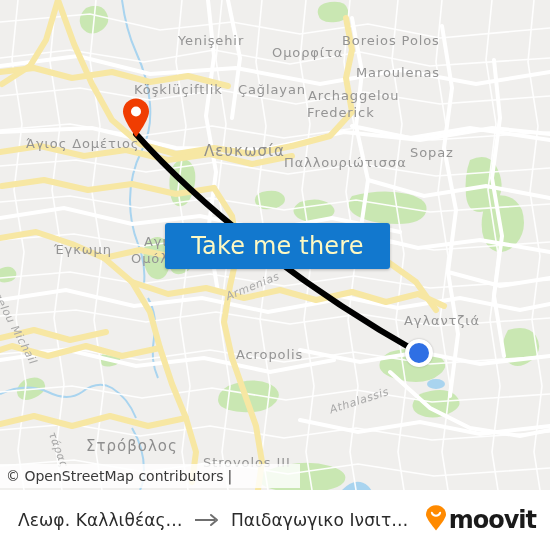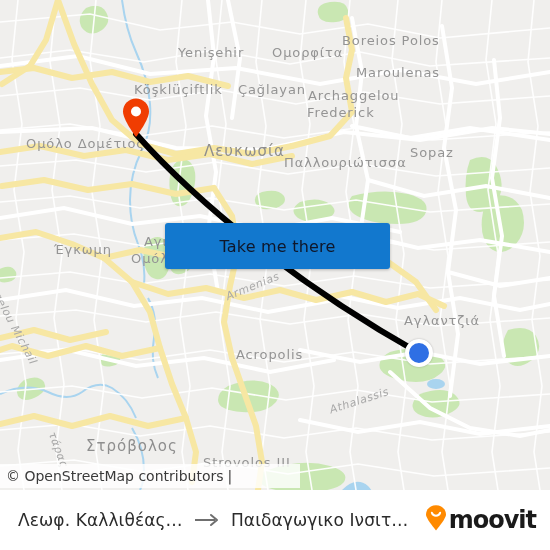--- a/index.html
+++ b/index.html
@@ -58,24 +58,24 @@
     box-sizing: border-box;
     box-shadow: 0 0 2px rgba(0,0,0,.25);
   }
 
   
   #take-me-there {
     position: absolute;
     left: 165px; top: 223px;
     width: 225px; height: 46px;
     background: #1278CE;
-    color: #0f172a;
+    color: #fef9c3;
     border: none;
     border-radius: 3px;
-    font-size: 16px;
+    font-size: 24px;
     font-family: "DejaVu Sans", "Liberation Sans", sans-serif;
     letter-spacing: .2px;
     cursor: pointer;
     box-shadow: 0 1px 3px rgba(0,0,0,.25);
     display: flex; align-items: center; justify-content: center;
   }
 
   
   #attribution {
     position: absolute;
@@ -239,32 +239,32 @@
         <path d="M132 282 L168 294 L206 288 L244 298 L280 290 L316 300 L352 292"></path>
         <path d="M160 348 L122 356 L86 346 L48 356 L12 346 L0 350"></path>
         <path d="M186 418 L148 426 L110 416 L72 426 L34 416 L0 424"></path>
         <path d="M322 258 L356 250 L388 262 L416 282 L436 310"></path>
         <path d="M352 292 L386 302 L418 294 L444 306"></path>
         <path d="M0 338 L34 330 L70 340 L106 332"></path>
       </g>
     </svg>
 
     <div>
-      <div class="mlabel mid" style="left:178px;top:45px;text-align:center;">Yenişehir</div>
+      <div class="mlabel mid" style="left:178px;top:33px;text-align:center;">Yenişehir</div>
       <div class="mlabel mid" style="left:272px;top:45px;">Ομορφίτα</div>
       <div class="mlabel mid" style="left:342px;top:33px;">Boreios Polos</div>
       <div class="mlabel mid" style="left:356px;top:65px;">Maroulenas</div>
       <div class="mlabel mid" style="left:134px;top:82px;">Köşklüçiftlik</div>
       <div class="mlabel mid" style="left:238px;top:82px;">Çağlayan</div>
       <div class="mlabel mid" style="left:308px;top:88px;">Archaggelou</div>
       <div class="mlabel mid" style="left:307px;top:105px;">Frederick</div>
       <div class="mlabel big" style="left:204px;top:142px;">Λευκωσία</div>
       <div class="mlabel mid" style="left:284px;top:155px;">Παλλουριώτισσα</div>
       <div class="mlabel mid" style="left:410px;top:145px;">Sopaz</div>
-      <div class="mlabel mid" style="left:26px;top:136px;">Ομόλο Δομέτιος</div>
+      <div class="mlabel mid" style="left:26px;top:136px;">Άγιος Δομέτιος</div>
       <div class="mlabel mid" style="left:54px;top:220px;margin-top:22px;">Έγκωμη</div>
       <div class="mlabel mid" style="left:144px;top:234px;">Αγι</div>
       <div class="mlabel mid" style="left:131px;top:251px;">Ομόλο</div>
       <div class="mlabel mid" style="left:236px;top:347px;">Acropolis</div>
       <div class="mlabel mid" style="left:404px;top:313px;">Αγλαντζιά</div>
       <div class="mlabel big" style="left:86px;top:437px;">Στρόβολος</div>
       <div class="mlabel mid" style="left:203px;top:455px;">Strovolos III</div>
 
       <div class="mlabel road" style="left:2px;top:290px;transform:rotate(62deg);transform-origin:left top;">gelou Michail</div>
       <div class="mlabel road" style="left:58px;top:430px;transform:rotate(70deg);transform-origin:left top;">τάρας</div>

